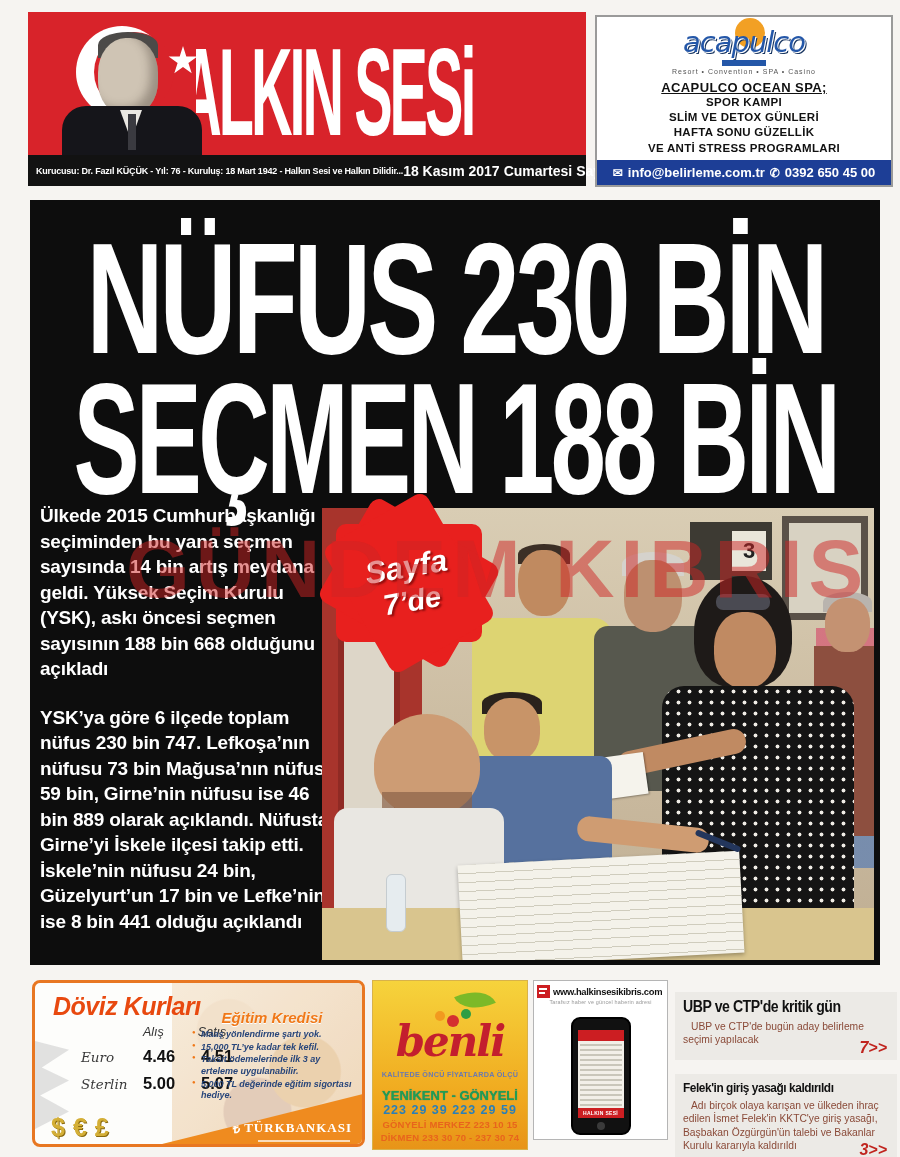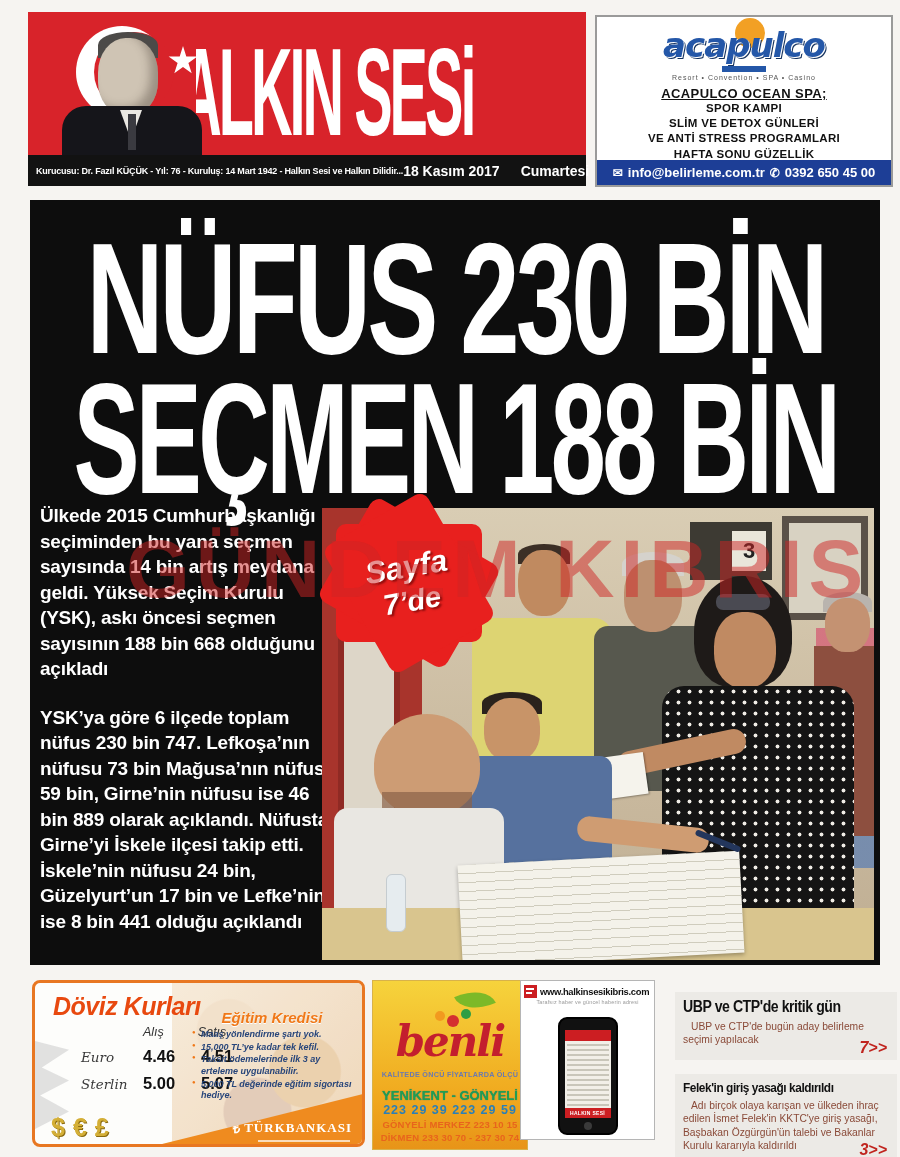--- a/index.html
+++ b/index.html
@@ -15,27 +15,27 @@
   .portrait { position:absolute; left:6px; top:12px; width:180px; height:131px; }
   .port-face { position:absolute; left:64px; top:14px; width:60px; height:76px; background:#cfc4b4; border-radius:46% 46% 42% 42%; box-shadow:inset -8px -6px 10px rgba(60,50,40,.35); }
   .port-hair { position:absolute; left:64px; top:8px; width:60px; height:26px; background:#4c4a48; border-radius:50% 50% 0 0; }
   .port-suit { position:absolute; left:28px; top:82px; width:140px; height:49px; background:#15151a; border-radius:24px 24px 0 0; }
   .port-shirt { position:absolute; left:86px; top:86px; width:22px; height:30px; background:#e9e7e2; clip-path:polygon(0 0,100% 0,50% 100%); }
   .port-tie { position:absolute; left:94px; top:90px; width:8px; height:36px; background:#3a3a40; }
   .mast-title { position:absolute; left:168px; top:0; right:2px; height:159px; display:flex; align-items:center; justify-content:flex-end; overflow:hidden; }
   .mast-title-text { color:#fff; font-weight:bold; font-size:96px; letter-spacing:-5px; white-space:nowrap; transform:scale(.60,1.30); font-family:"Liberation Sans",sans-serif; }
   .mast-info { position:absolute; left:28px; top:155px; width:558px; height:31px; background:#121212; color:#fff; display:flex; align-items:center; padding:0 8px; }
   .founder { font-size:9px; font-weight:bold; letter-spacing:-.2px; white-space:nowrap; }
-  .dateline { margin-left:auto; display:flex; gap:21px; font-size:14px; font-weight:bold; white-space:nowrap; }
+  .dateline { margin-left:auto; display:flex; gap:4px; font-size:14px; font-weight:bold; white-space:nowrap; }
 
   
   .acapulco { position:absolute; left:595px; top:15px; width:298px; height:172px; background:#fff; border:2px solid #9a9a9a; text-align:center; }
   .aca-logo-wrap { position:relative; display:inline-block; margin-top:8px; }
   .aca-sun { position:absolute; top:-7px; left:50%; transform:translateX(-30%); width:30px; height:30px; border-radius:50%; background:#f2a024; }
-  .aca-logo { position:relative; font-size:34px; font-weight:bold; font-style:italic; letter-spacing:-1px; color:#2457a8; text-shadow:1px 1px 0 #fff, 2px 2px 0 #16335f; font-family:"DejaVu Sans",sans-serif; }
+  .aca-logo { position:relative; font-size:29px; font-weight:normal; font-style:italic; letter-spacing:-1px; color:#2457a8; text-shadow:1px 1px 0 #fff, 2px 2px 0 #16335f; font-family:"DejaVu Sans",sans-serif; }
   .aca-badge { width:44px; height:6px; background:#2457a8; margin:1px auto 2px; }
   .aca-tagline { font-size:7px; color:#555; letter-spacing:1px; }
   .aca-heading { margin-top:5px; font-size:13px; font-weight:bold; text-decoration:underline; color:#111; letter-spacing:.4px; }
   .aca-line { font-size:11.5px; font-weight:bold; color:#111; line-height:1.32; letter-spacing:.3px; }
   .aca-bar { position:absolute; left:0; right:0; bottom:0; height:25px; background:#1d3e96; color:#fff; display:flex; align-items:center; justify-content:center; gap:5px; font-size:13px; font-weight:bold; }
   .aca-ico { font-size:12px; }
 
   
   .main { position:absolute; left:30px; top:200px; width:850px; height:765px; background:#0d0d0d; }
   .hl { width:100%; text-align:center; color:#fff; font-weight:bold; white-space:nowrap; }
@@ -119,21 +119,21 @@
   .benli-dot { position:absolute; border-radius:50%; }
   .benli-dot.d1 { left:62px; top:30px; width:10px; height:10px; background:#f29a1f; }
   .benli-dot.d2 { left:74px; top:34px; width:12px; height:12px; background:#d43030; }
   .benli-dot.d3 { left:88px; top:28px; width:10px; height:10px; background:#2f9e44; }
   .benli-name { margin-top:40px; font-family:"DejaVu Serif",serif; font-style:italic; font-weight:bold; font-size:42px; line-height:1; color:#c31f2e; letter-spacing:-2px; }
   .benli-slogan { margin-top:7px; font-size:7.2px; font-weight:bold; color:#6a79b0; letter-spacing:.3px; }
   .benli-l1 { margin-top:9px; font-size:13px; font-weight:bold; color:#21a14b; text-shadow:0 0 1px #1b5fae; }
   .benli-l2 { font-size:12.5px; font-weight:bold; color:#2a7fb8; letter-spacing:1px; }
   .benli-l3,.benli-l4 { font-size:9.5px; font-weight:bold; color:#e8641c; margin-top:2px; letter-spacing:.2px; }
 
-  .webad { position:absolute; left:520px; top:980px; width:135px; height:160px; background:#fff; border:1px solid #b5b5b5; overflow:hidden; }
+  .webad { position:absolute; left:533px; top:980px; width:135px; height:160px; background:#fff; border:1px solid #b5b5b5; overflow:hidden; }
   .webad-top { display:flex; align-items:center; gap:3px; padding:4px 3px 1px; }
   .site-logo-icon { width:13px; height:13px; background:#cc1e22; background-image:linear-gradient(#fff 0 0),linear-gradient(#fff 0 0); background-size:8px 2px,6px 2px; background-position:2px 3px,2px 7px; background-repeat:no-repeat; flex:none; }
   .webad-url { font-size:9.4px; font-weight:bold; color:#111; letter-spacing:-.3px; white-space:nowrap; }
   .cursor-icon { font-size:8px; color:#111; transform:rotate(-115deg); }
   .webad-tag { font-size:5.4px; color:#999; text-align:center; letter-spacing:.2px; }
   .collage { position:relative; height:138px; }
   .soc { position:absolute; font-weight:bold; white-space:nowrap; }
   .soc:nth-child(1){ left:4px; top:26px; transform:rotate(-75deg); font-size:13px; }
   .soc:nth-child(2){ left:30px; top:6px; transform:rotate(-55deg); font-size:11px; }
   .soc:nth-child(3){ left:2px; top:62px; transform:rotate(-8deg); font-size:12px; font-style:italic; }
@@ -172,42 +172,42 @@
     <div class="port-face"></div>
     <div class="port-suit"></div>
     <div class="port-shirt"></div>
     <div class="port-tie"></div>
   </div>
   <div class="mast-title">
     <span class="mast-title-text">HALKIN SESi</span>
   </div>
 </div>
 <div class="mast-info">
-  <span class="founder">Kurucusu: Dr. Fazıl KÜÇÜK - Yıl: 76 - Kuruluş: 14 Mart 1942 - Halkın Sesi ve Halkın Dilidir...</span>
+  <span class="founder">Kurucusu: Dr. Fazıl KÜÇÜK - Yıl: 76 - Kuruluş: 18 Mart 1942 - Halkın Sesi ve Halkın Dilidir...</span>
   <span class="dateline">
     <span>18 Kasım 2017</span>
     <span>Cumartesi</span>
     <span>Sayı: 24864</span>
     <span>2.50 TL</span>
   </span>
 </div>
 
 <div class="acapulco">
   <div class="aca-logo-wrap">
     <div class="aca-sun"></div>
     <div class="aca-logo">acapulco</div>
   </div>
   <div class="aca-badge"></div>
   <div class="aca-tagline">Resort • Convention • SPA • Casino</div>
   <div class="aca-heading">ACAPULCO OCEAN SPA;</div>
   <div>
       <div class="aca-line">SPOR KAMPI</div>
       <div class="aca-line">SLİM VE DETOX GÜNLERİ</div>
+      <div class="aca-line">HAFTA SONU GÜZELLİK</div>
       <div class="aca-line">VE ANTİ STRESS PROGRAMLARI</div>
-      <div class="aca-line">HAFTA SONU GÜZELLİK</div>
     </div>
   <div class="aca-bar">
     <span class="aca-ico">✉</span>
     <span>info@belirleme.com.tr</span>
     <span class="aca-ico">✆</span>
     <span>0392 650 45 00</span>
   </div>
 </div>
 
 <div class="main">

